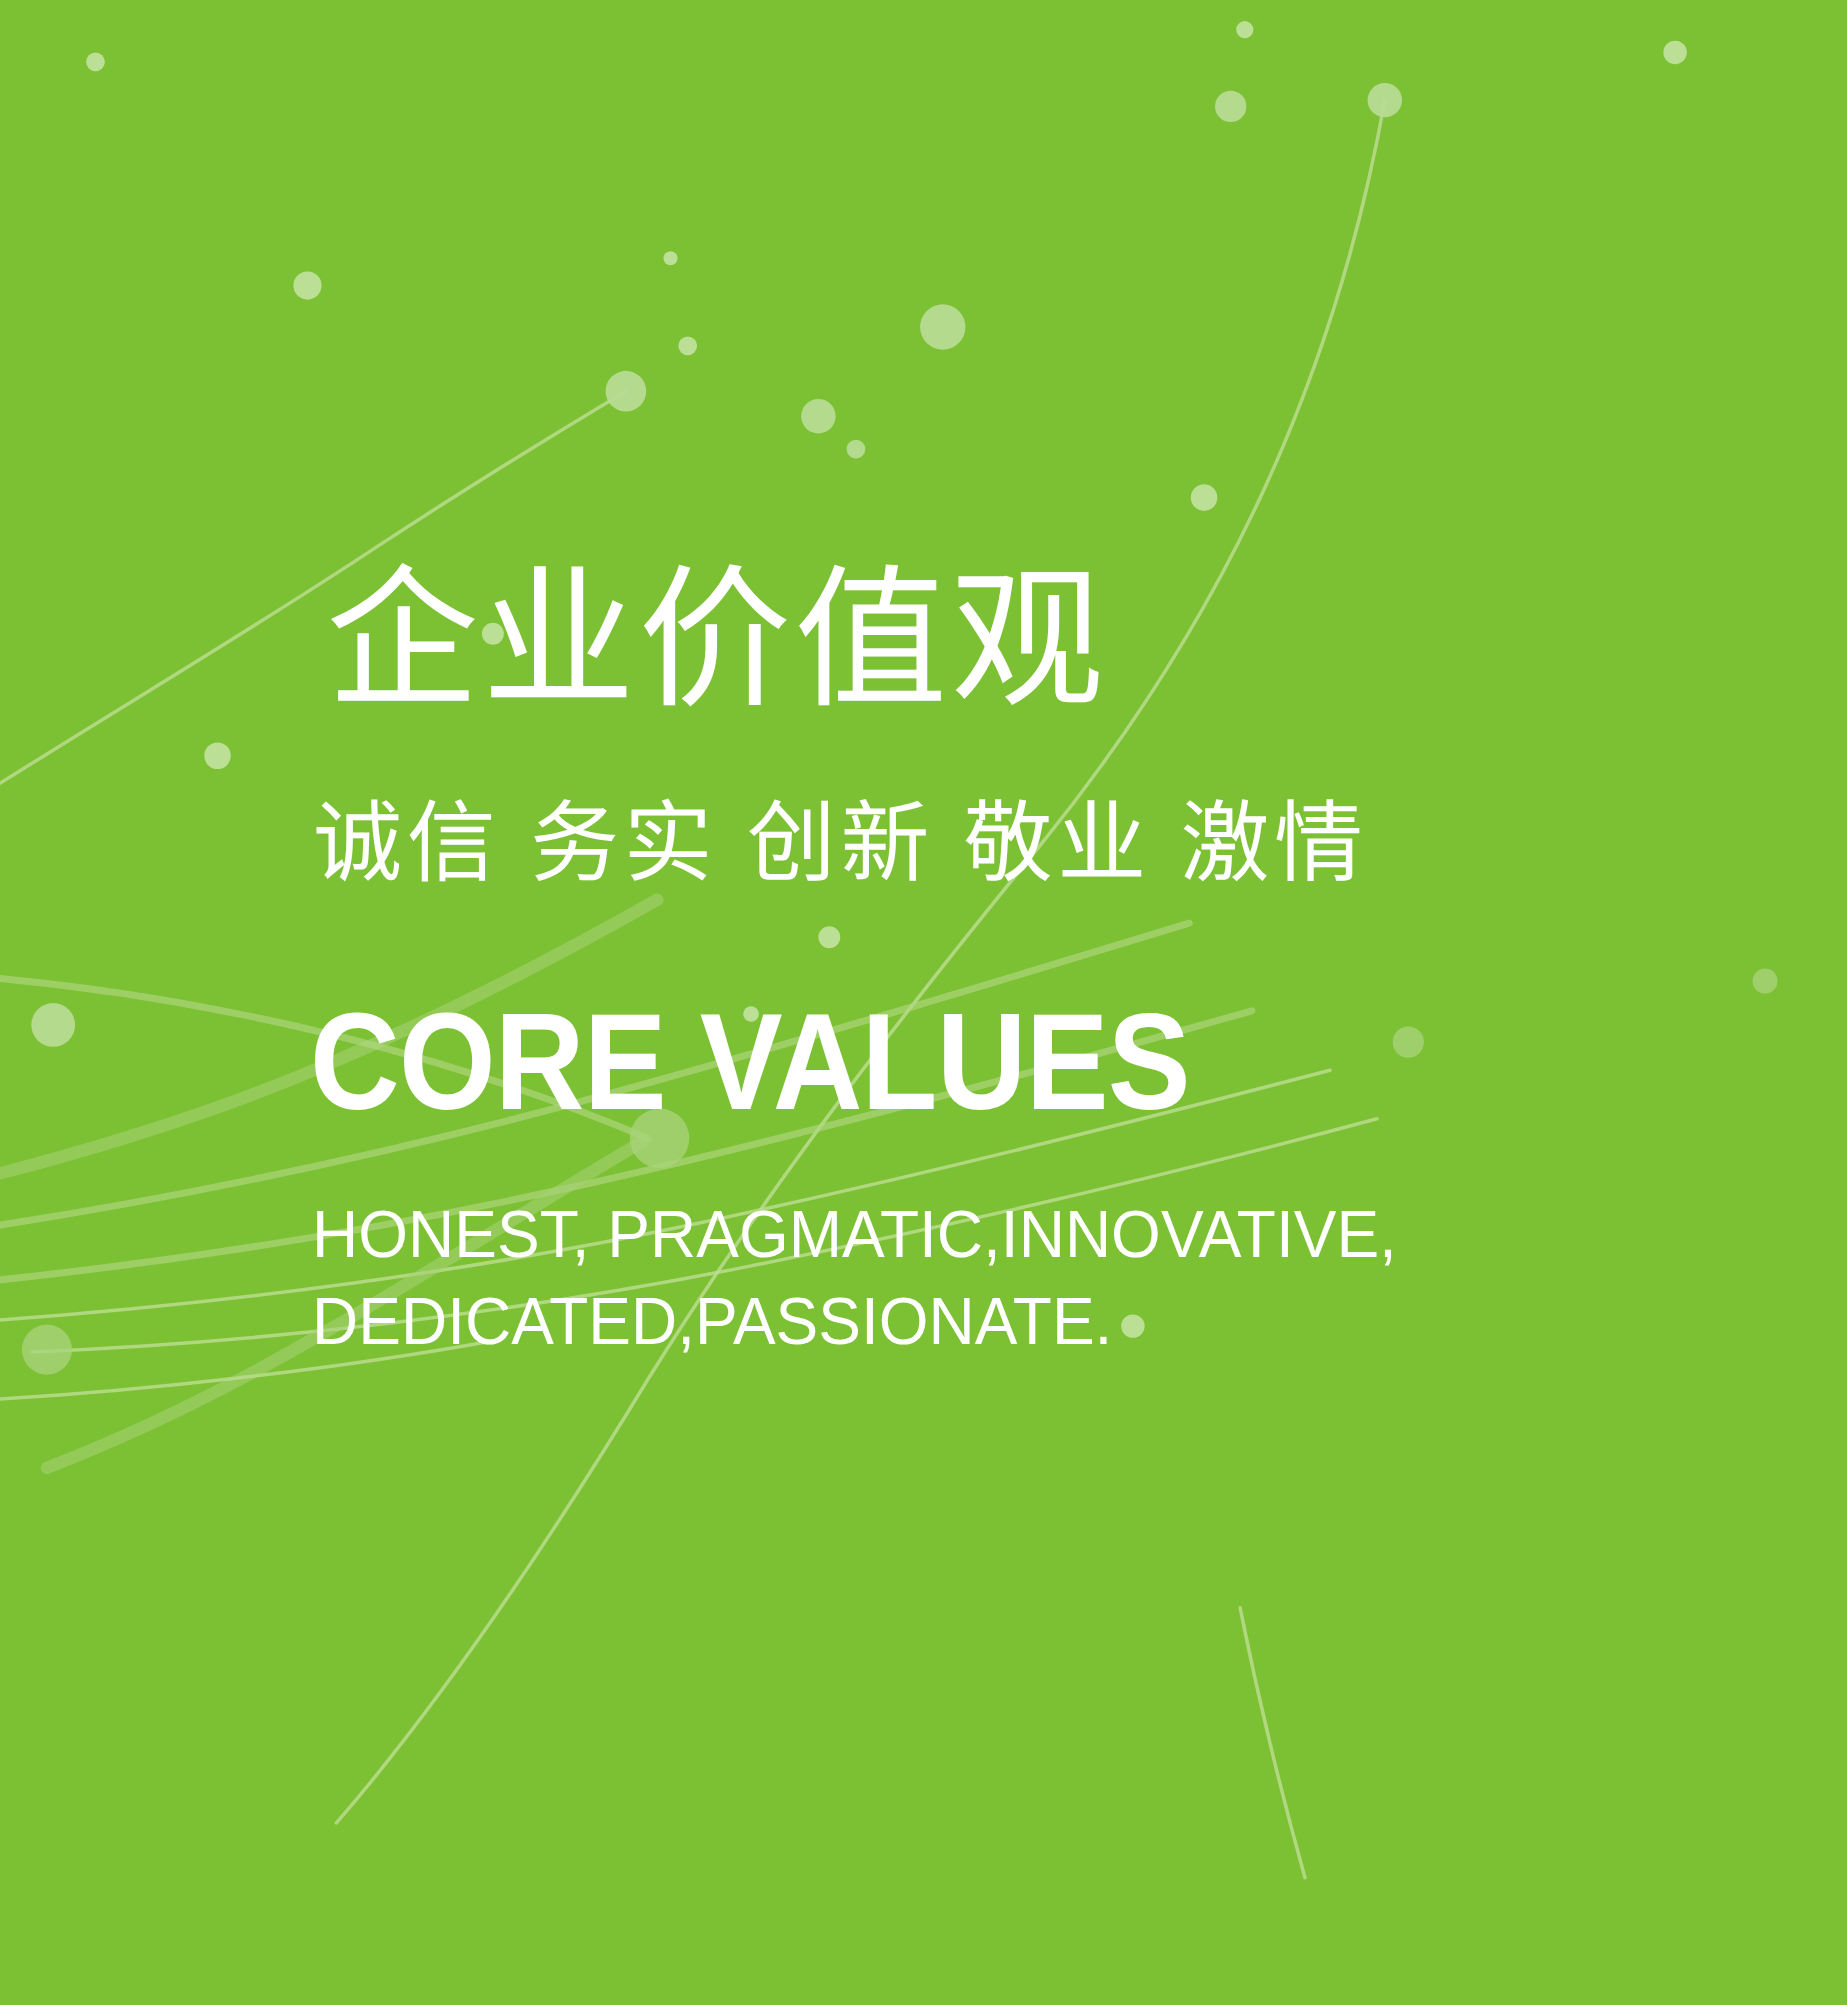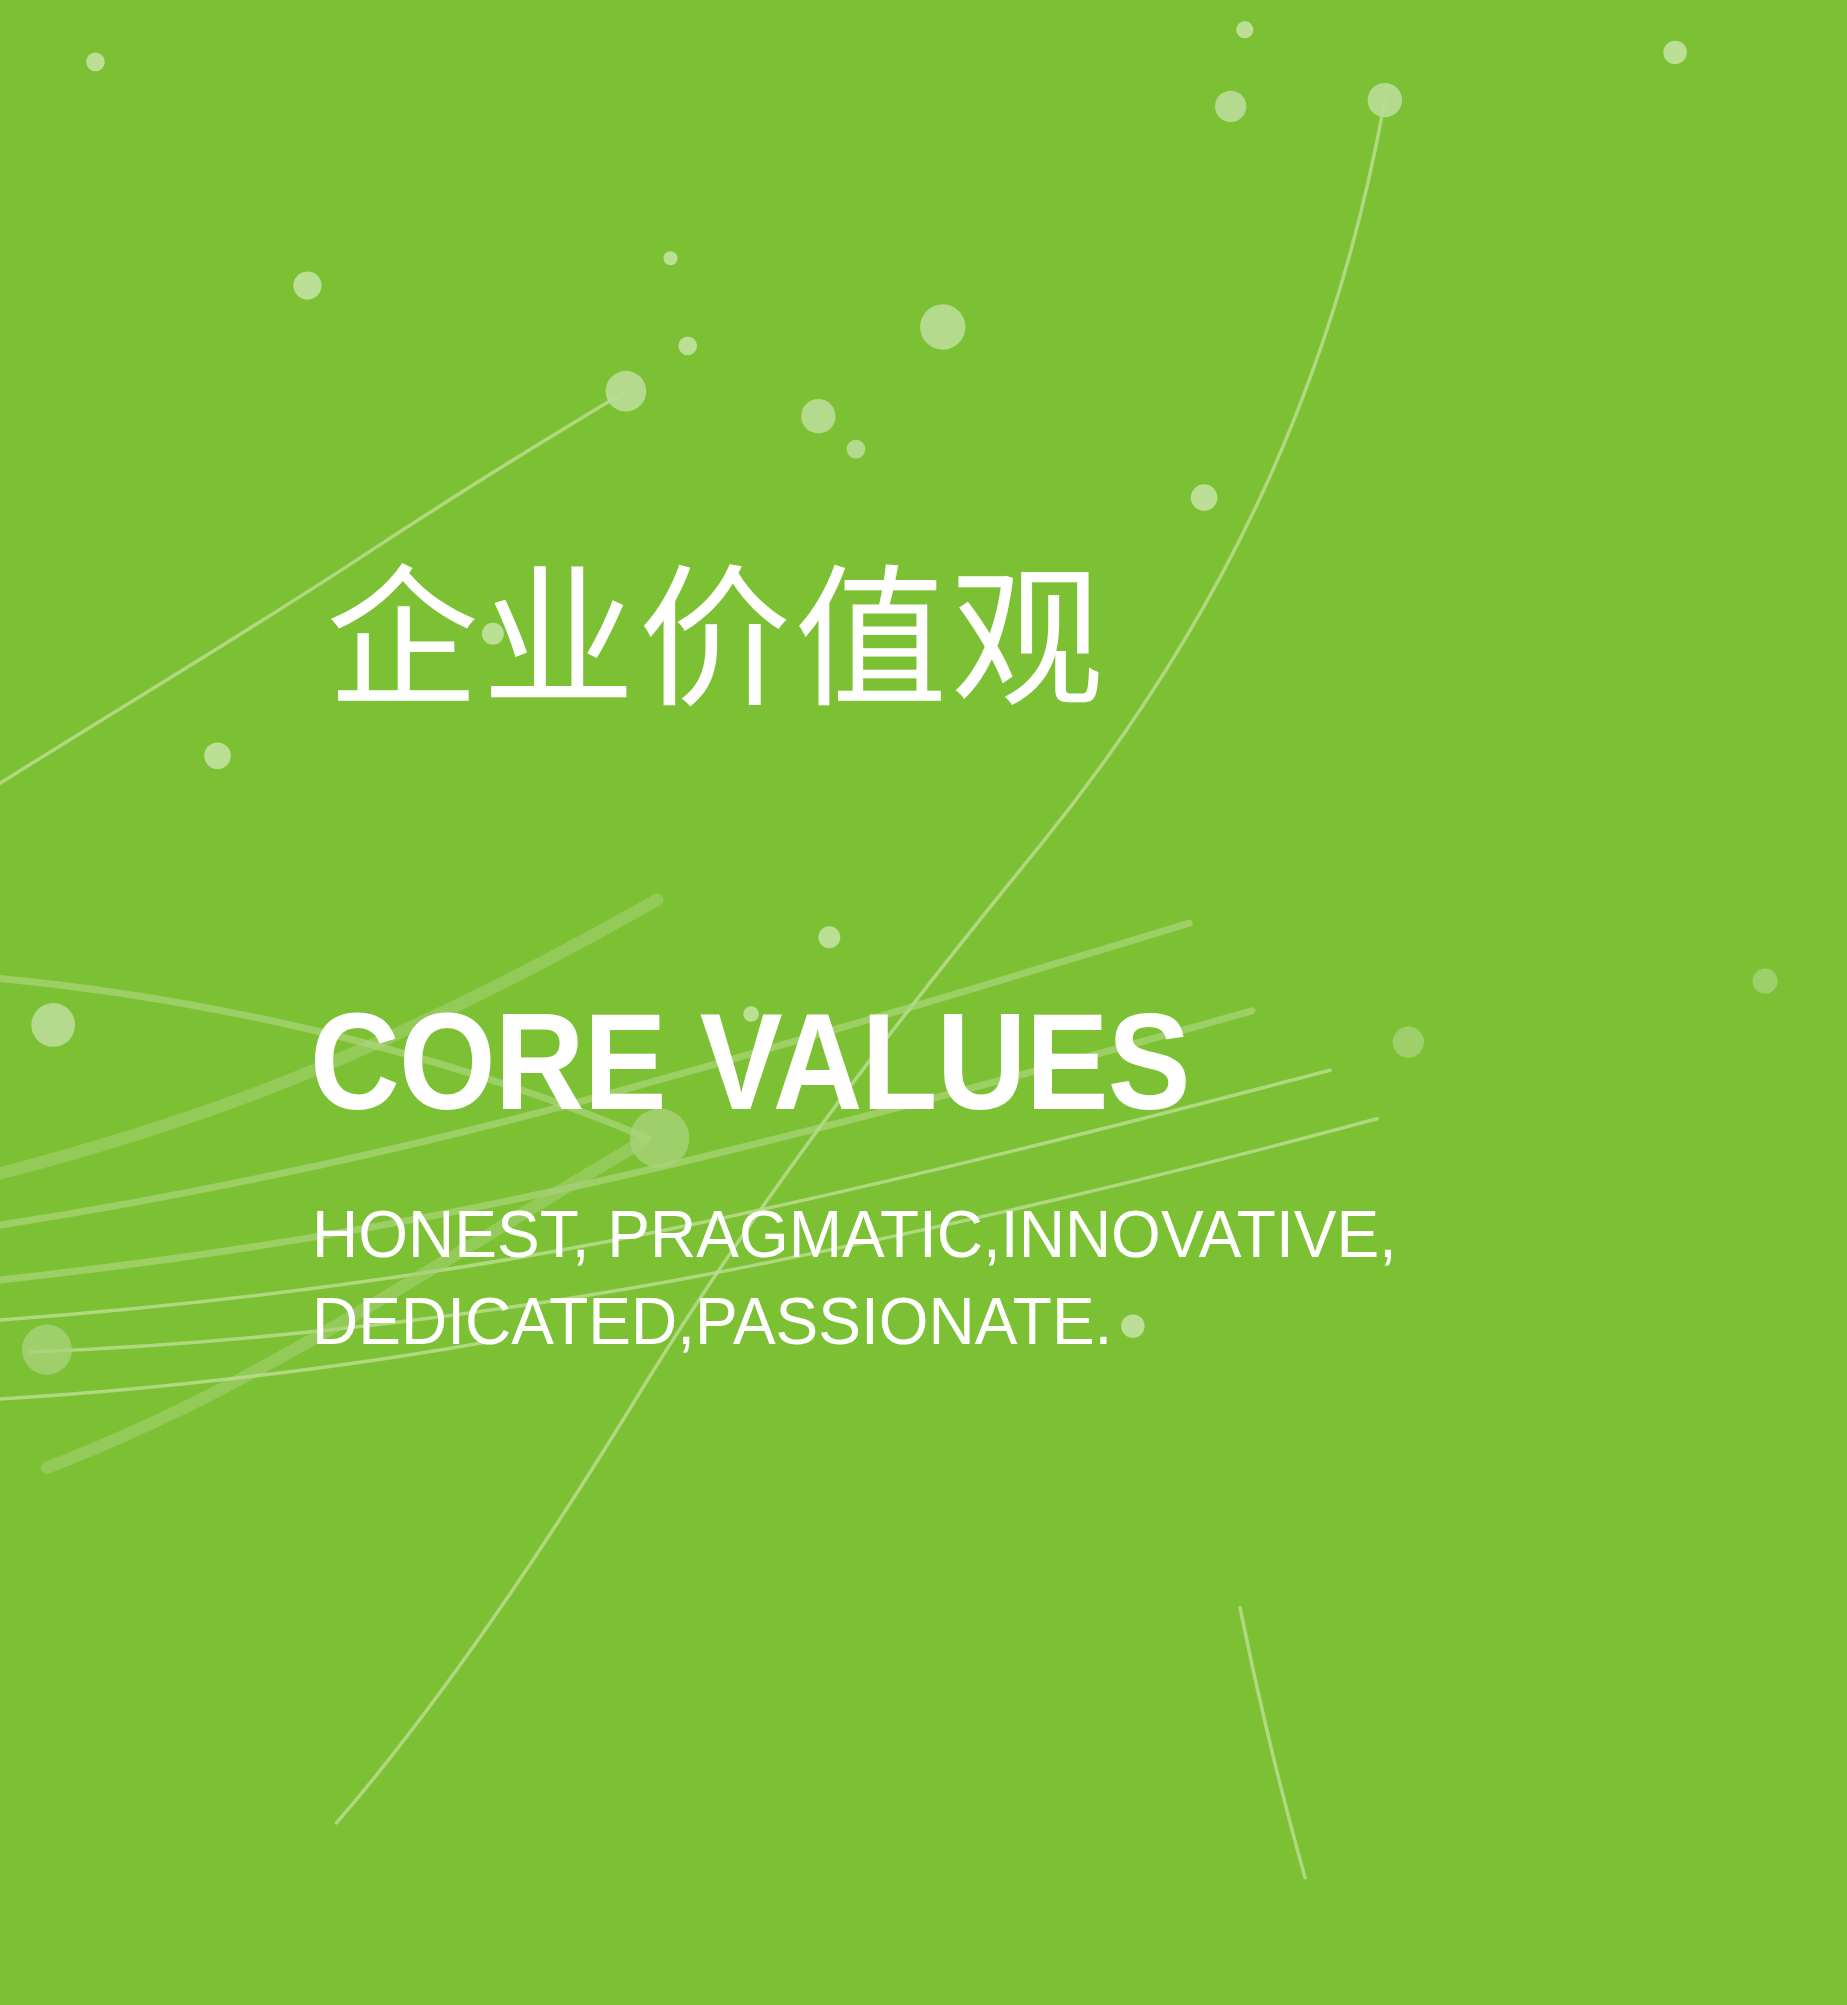--- a/index.html
+++ b/index.html
@@ -155,20 +155,21 @@
     <circle class="ndf" cx="60" cy="1725" r="32"></circle>
     <circle class="nds" cx="1448" cy="1695" r="15"></circle>
     <circle class="nds" cx="1060" cy="1198" r="14"></circle>
     <circle class="nds" cx="960" cy="1296" r="10"></circle>
   </svg>
 
   <div id="content">
 
     <h1 class="title-cn">企业价值观</h1>
 
+    <p class="subtitle-cn">诚信  务实  创新  敬业  激情</p>
 
     <h2 class="title-en">CORE VALUES</h2>
 
     <p class="desc-en">HONEST, PRAGMATIC,INNOVATIVE,
 DEDICATED,PASSIONATE.</p>
 
   </div>
 
 </div>
 

